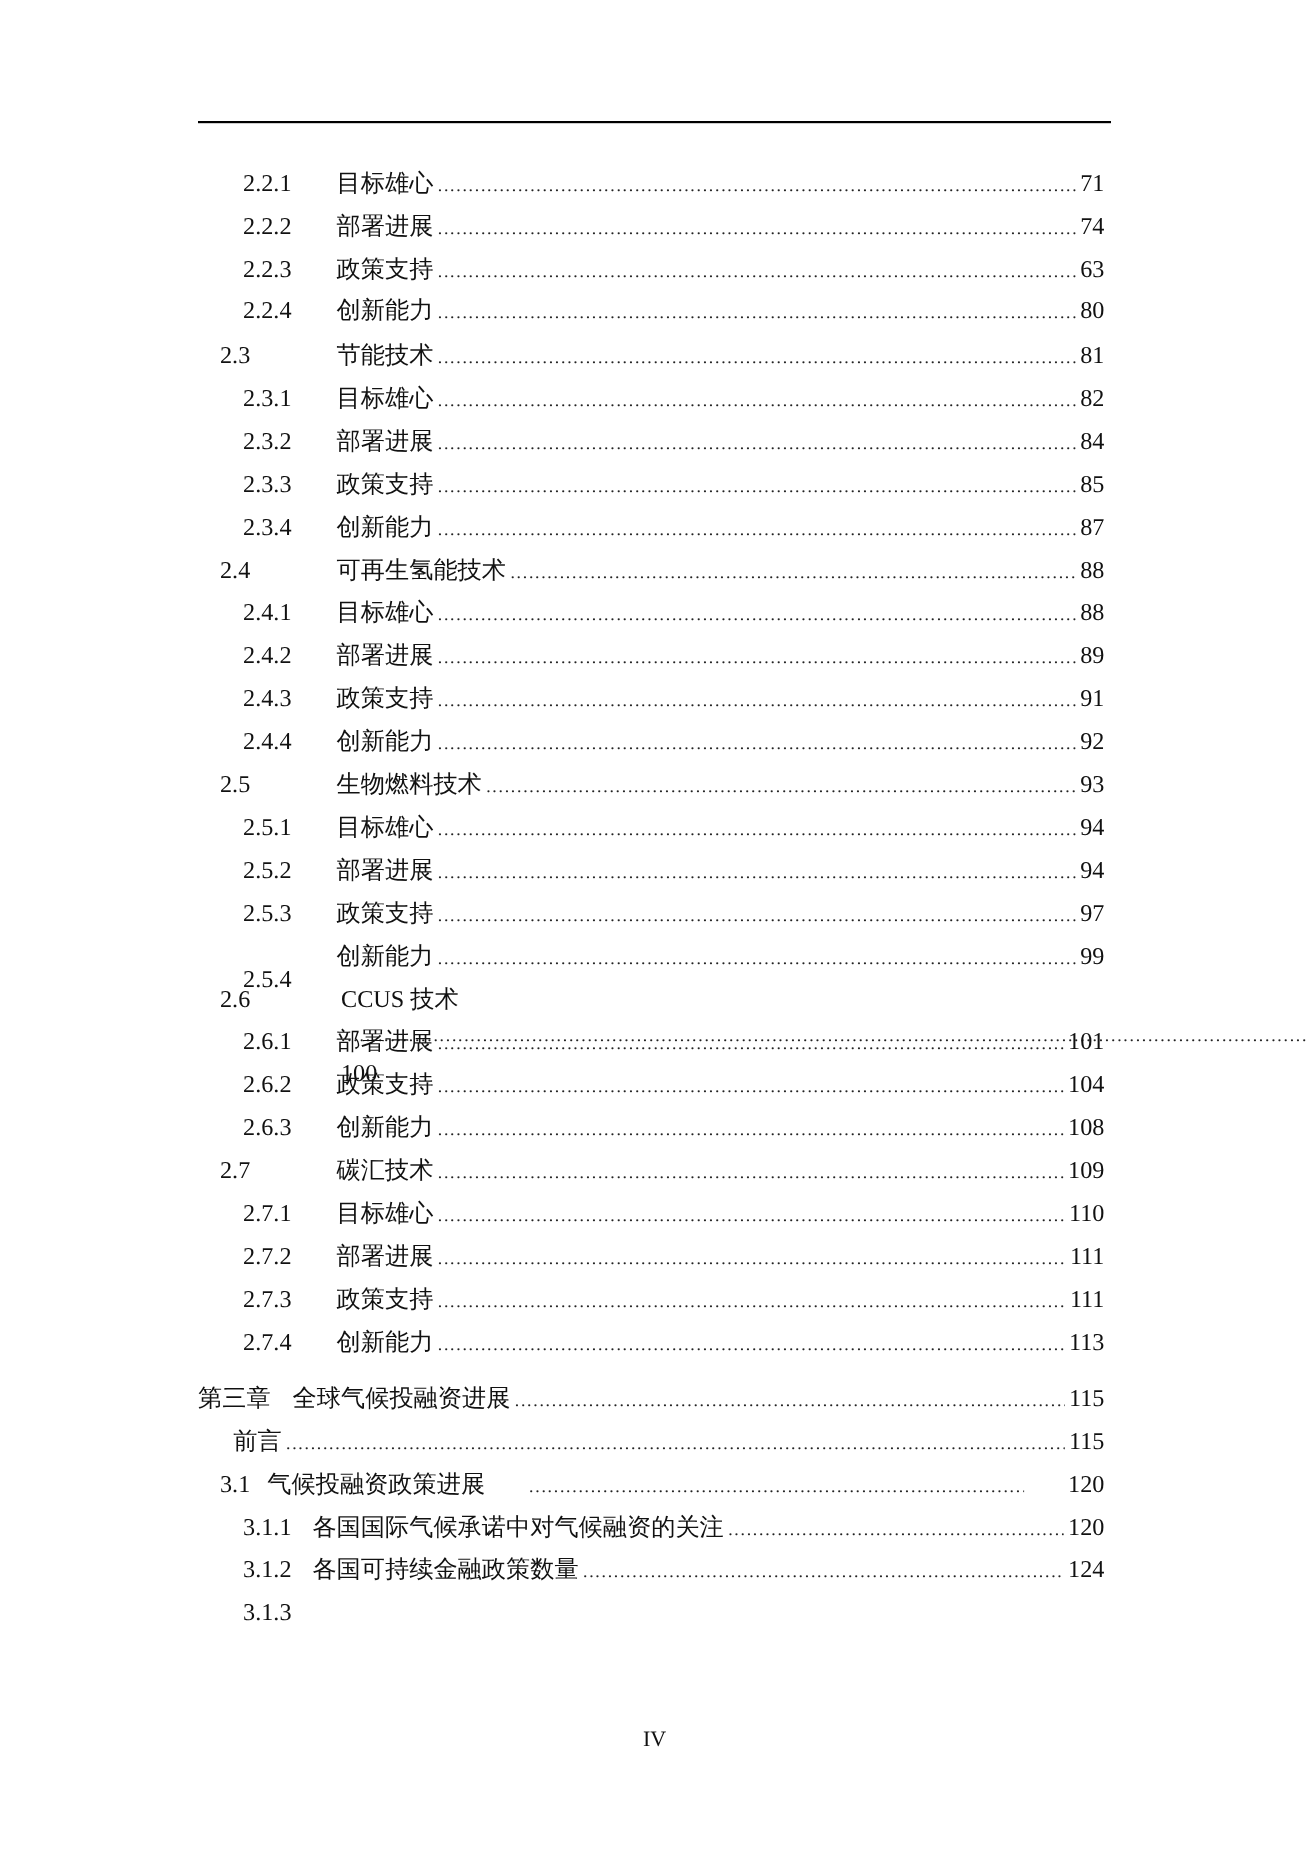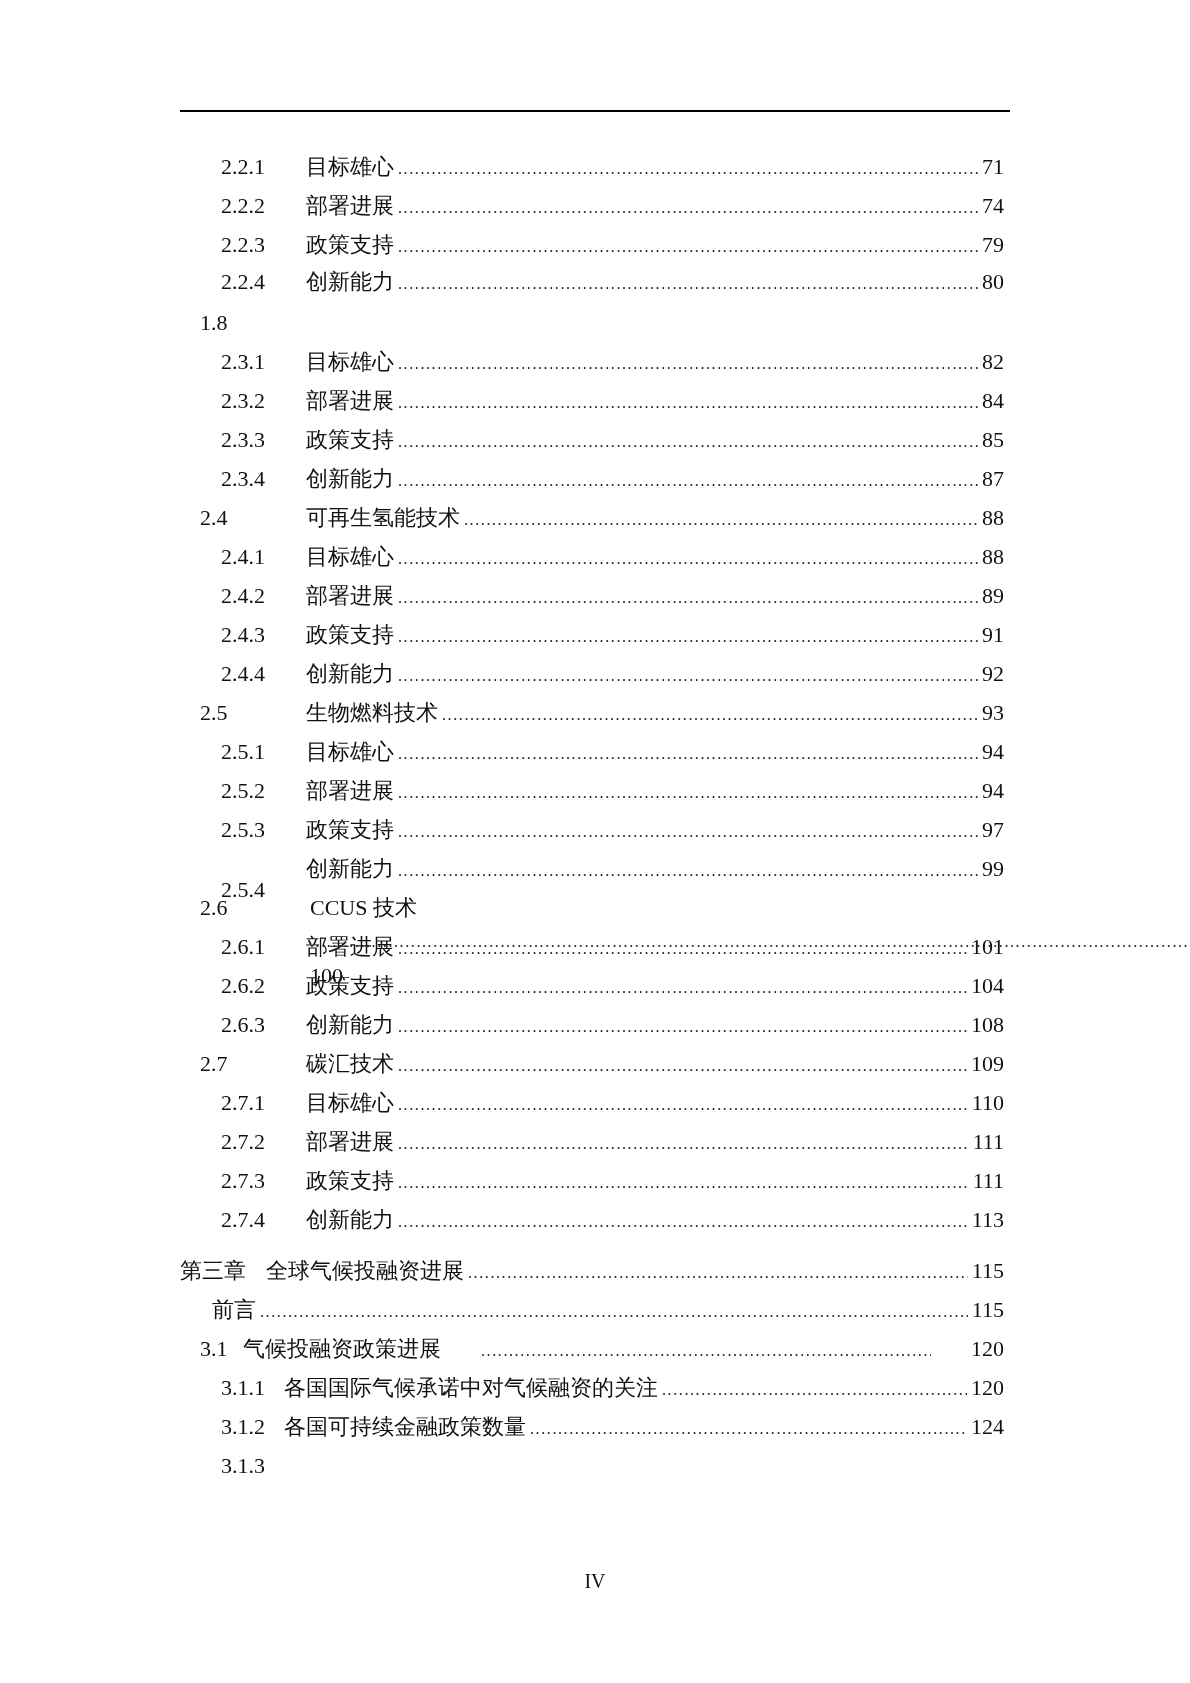--- a/index.html
+++ b/index.html
@@ -36,33 +36,38 @@
         <span class="title">部署进展</span>
         <span class="leader"></span>
         <span class="page">74</span>
       </div>
     </div>
     <div class="toc-row" style="top: 228px;">
       <span class="num" style="left: 221px;">2.2.3</span>
       <div class="title-wrap" style="left: 306px;">
         <span class="title">政策支持</span>
         <span class="leader"></span>
-        <span class="page">79</span>
+        <span class="page">63</span>
       </div>
     </div>
     <div class="toc-row" style="top: 265px;">
       <span class="num" style="left: 221px;">2.2.4</span>
       <div class="title-wrap" style="left: 306px;">
         <span class="title">创新能力</span>
         <span class="leader"></span>
         <span class="page">80</span>
       </div>
     </div>
     <div class="toc-row" style="top: 306px;">
-      <span class="num" style="left: 200px;">1.8</span>
+      <span class="num" style="left: 200px;">2.3</span>
+      <div class="title-wrap" style="left: 306px;">
+        <span class="title">节能技术</span>
+        <span class="leader"></span>
+        <span class="page">81</span>
+      </div>
     </div>
     <div class="toc-row" style="top: 345px;">
       <span class="num" style="left: 221px;">2.3.1</span>
       <div class="title-wrap" style="left: 306px;">
         <span class="title">目标雄心</span>
         <span class="leader"></span>
         <span class="page">82</span>
       </div>
     </div>
     <div class="toc-row" style="top: 384px;">

